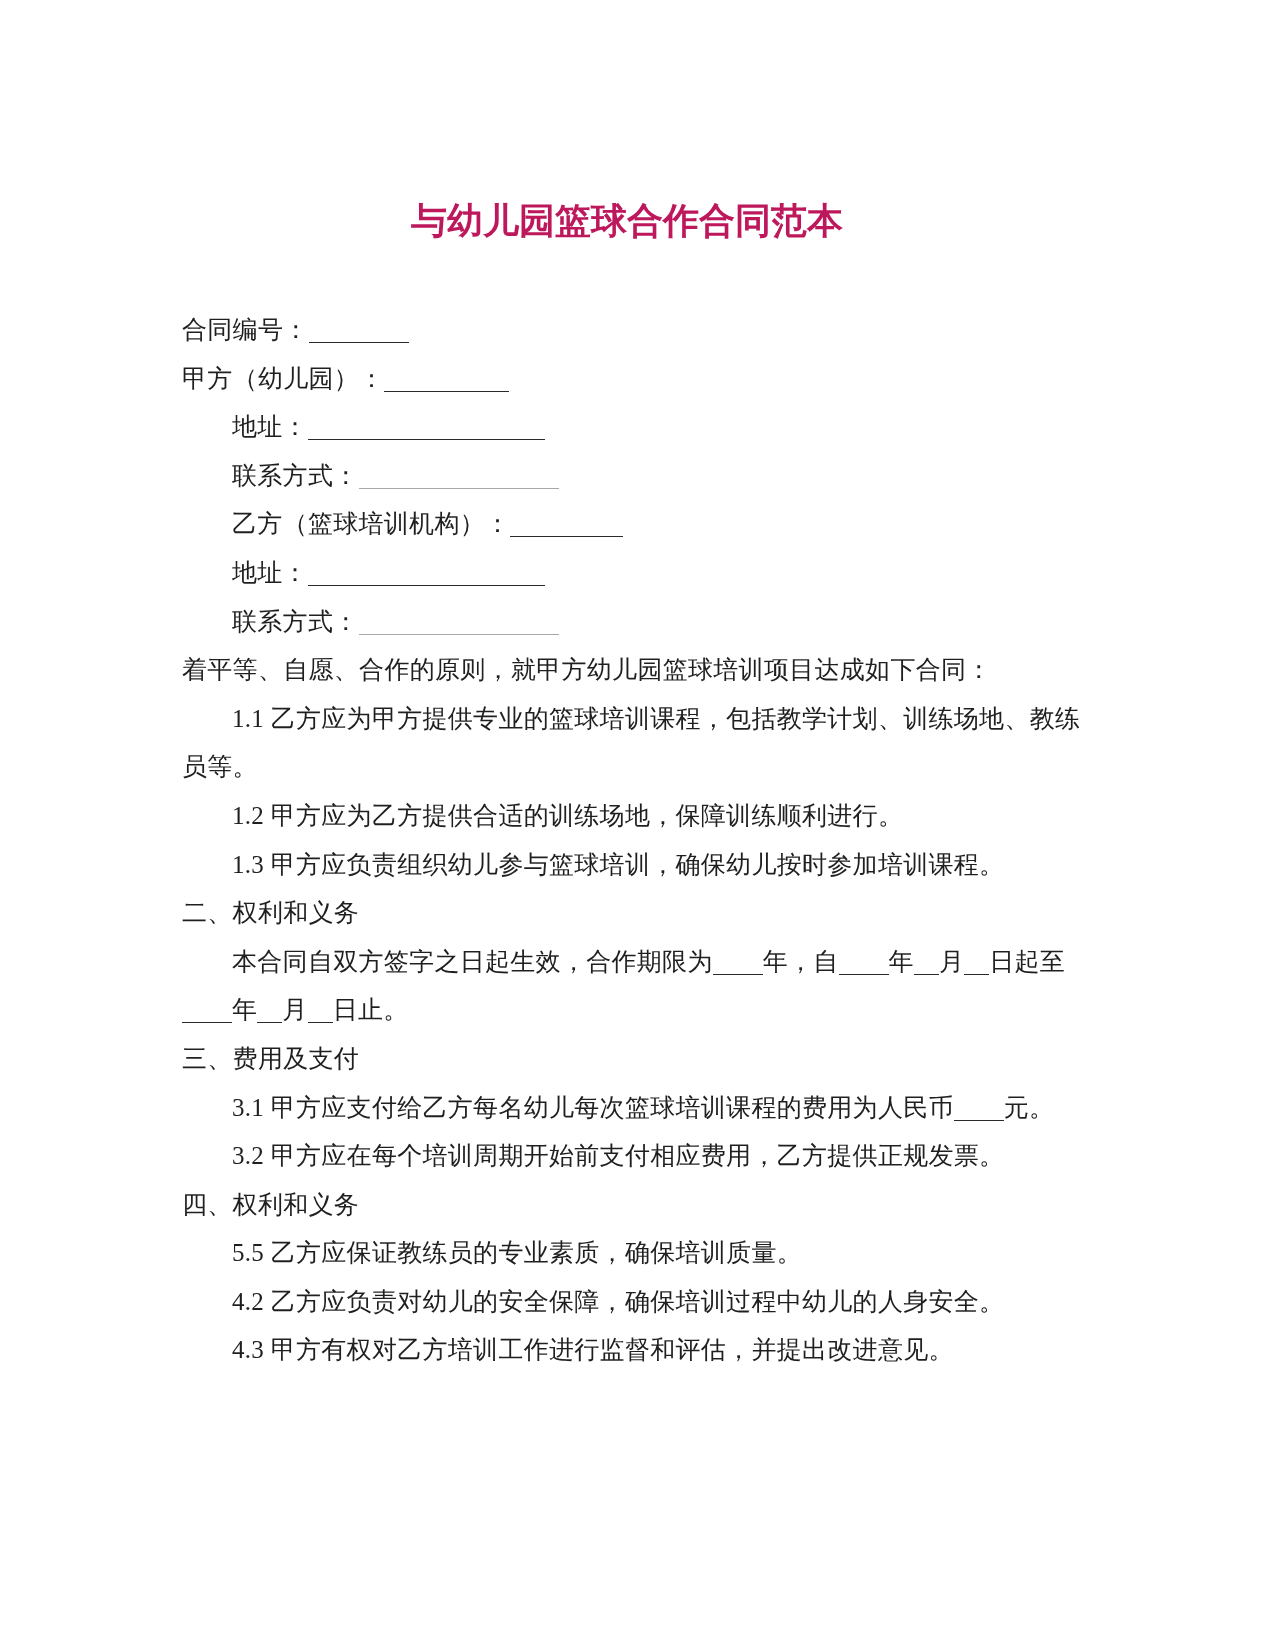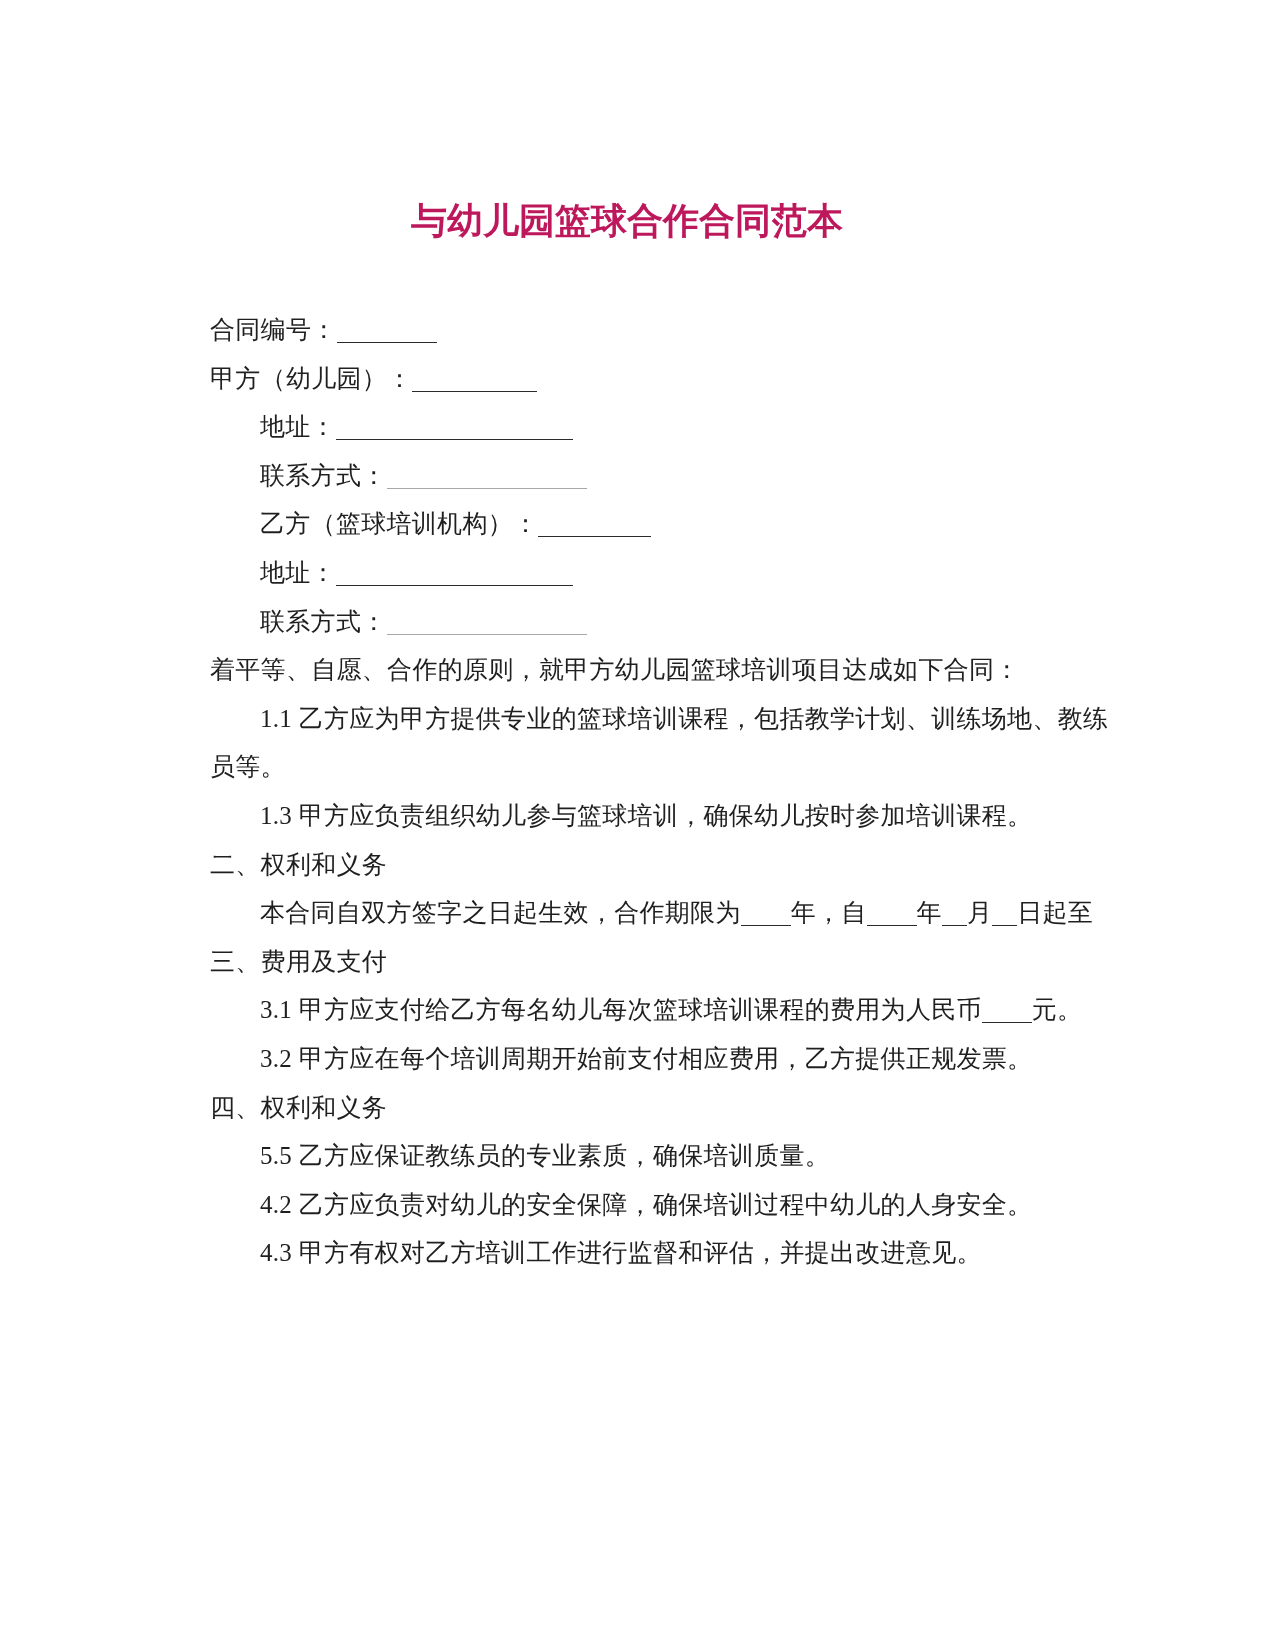--- a/index.html
+++ b/index.html
@@ -33,21 +33,20 @@
     top: 306px;
     left: 182px;
     width: 960px;
   }
   .line {
     font-size: 25px;
     line-height: 48.6px;
     height: 48.6px;
     white-space: nowrap;
     letter-spacing: 0.3px;
-    margin-left: 28px;
   }
   .line.indent {
     padding-left: 50px;
   }
   
   .u {
     display: inline-block;
     height: 0.95em;
     border-bottom: 1.5px solid #2b2b2b;
     margin-bottom: -5px;
@@ -65,23 +64,25 @@
       <div class="line field"><span>合同编号：</span><span class="u" style="width: 100px;"></span></div>
       <div class="line field"><span>甲方（幼儿园）：</span><span class="u" style="width: 125px;"></span></div>
       <div class="line field indent"><span>地址：</span><span class="u" style="width: 237.5px;"></span></div>
       <div class="line field indent"><span>联系方式：</span><span class="u light" style="width: 200px;"></span></div>
       <div class="line field indent"><span>乙方（篮球培训机构）：</span><span class="u" style="width: 112.5px;"></span></div>
       <div class="line field indent"><span>地址：</span><span class="u" style="width: 237.5px;"></span></div>
       <div class="line field indent"><span>联系方式：</span><span class="u light" style="width: 200px;"></span></div>
       <div class="line cont"><span>着平等、自愿、合作的原则，就甲方幼儿园篮球培训项目达成如下合同：</span></div>
       <div class="line para indent"><span>1.1 乙方应为甲方提供专业的篮球培训课程，包括教学计划、训练场地、教练</span></div>
       <div class="line cont"><span>员等。</span></div>
+      <div class="line para indent"><span>1.2 甲方应为乙方提供合适的训练场地，保障训练顺利进行。</span></div>
       <div class="line para indent"><span>1.3 甲方应负责组织幼儿参与篮球培训，确保幼儿按时参加培训课程。</span></div>
       <div class="line heading"><span>二、权利和义务</span></div>
       <div class="line para indent"><span>本合同自双方签字之日起生效，合作期限为</span><span class="u" style="width: 50px;"></span><span>年，自</span><span class="u" style="width: 50px;"></span><span>年</span><span class="u" style="width: 25px;"></span><span>月</span><span class="u" style="width: 25px;"></span><span>日起至</span></div>
+      <div class="line cont"><span class="u" style="width: 50px;"></span><span>年</span><span class="u" style="width: 25px;"></span><span>月</span><span class="u" style="width: 25px;"></span><span>日止。</span></div>
       <div class="line heading"><span>三、费用及支付</span></div>
       <div class="line para indent"><span>3.1 甲方应支付给乙方每名幼儿每次篮球培训课程的费用为人民币</span><span class="u" style="width: 50px;"></span><span>元。</span></div>
       <div class="line para indent"><span>3.2 甲方应在每个培训周期开始前支付相应费用，乙方提供正规发票。</span></div>
       <div class="line heading"><span>四、权利和义务</span></div>
       <div class="line para indent"><span>5.5 乙方应保证教练员的专业素质，确保培训质量。</span></div>
       <div class="line para indent"><span>4.2 乙方应负责对幼儿的安全保障，确保培训过程中幼儿的人身安全。</span></div>
       <div class="line para indent"><span>4.3 甲方有权对乙方培训工作进行监督和评估，并提出改进意见。</span></div>
     </div>
 </div>
 

